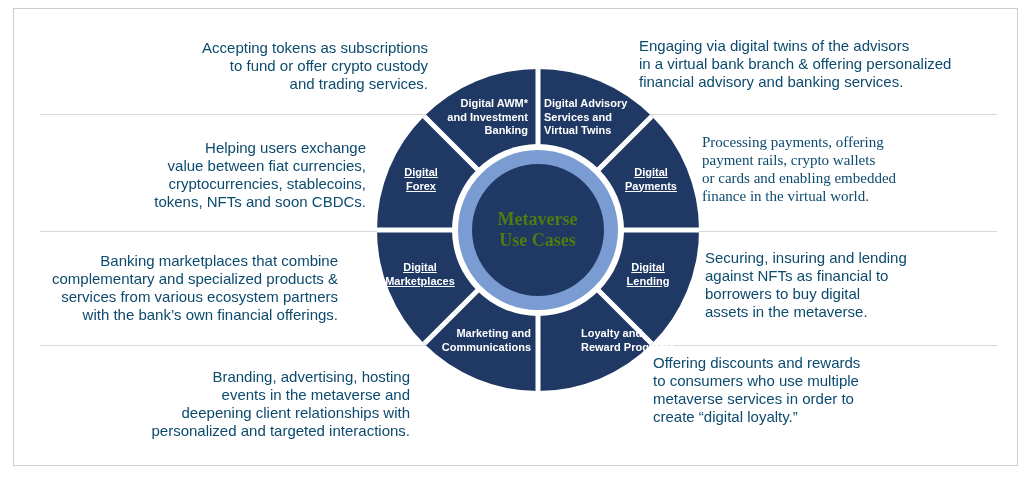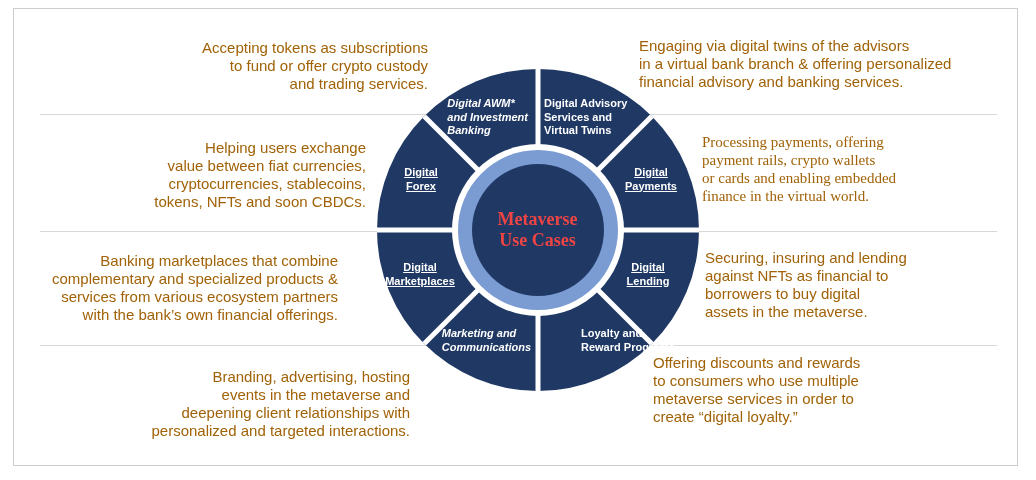--- a/index.html
+++ b/index.html
@@ -2,30 +2,30 @@
 <html><head>
 <meta charset="utf-8">
 <style>
   html,body{margin:0;padding:0;background:#ffffff;}
   body{width:1036px;height:480px;position:relative;overflow:hidden;
        font-family:"Liberation Sans",sans-serif;}
   .card{position:absolute;left:13px;top:8px;width:1003px;height:456px;
         background:#ffffff;border:1px solid #cdcdcd;}
   .divider{position:absolute;left:40px;width:957px;height:1px;background:#d8d8d8;z-index:1;}
   .ann{position:absolute;white-space:pre-line;font-size:15px;line-height:18px;
-       color:#a16207;z-index:1;}
+       color:#0c4a6e;z-index:1;}
   .ann.ra{text-align:right;}
   .wheel{position:absolute;left:376px;top:67px;z-index:2;}
   .wlabel{position:absolute;white-space:pre-line;font-weight:bold;font-size:11px;
           line-height:13.5px;color:#ffffff;z-index:3;}
   .wlabel.ctr{text-align:center;width:120px;text-decoration:underline;}
-  .wlabel.ra{text-align:left;font-style:italic;}
+  .wlabel.ra{text-align:right;}
   .center-label{position:absolute;left:447px;top:209px;width:181px;text-align:center;
                 font-family:"Liberation Serif",serif;font-weight:bold;font-size:18px;
-                line-height:21px;color:#ef4444;white-space:pre-line;z-index:3;}
+                line-height:21px;color:#4d7c0f;white-space:pre-line;z-index:3;}
 </style>
 </head>
 <body>
 
 <div class="card"></div>
 
 <div class="divider" style="top:114px;"></div>
 <div class="divider" style="top:231px;"></div>
 <div class="divider" style="top:345px;"></div>
 

